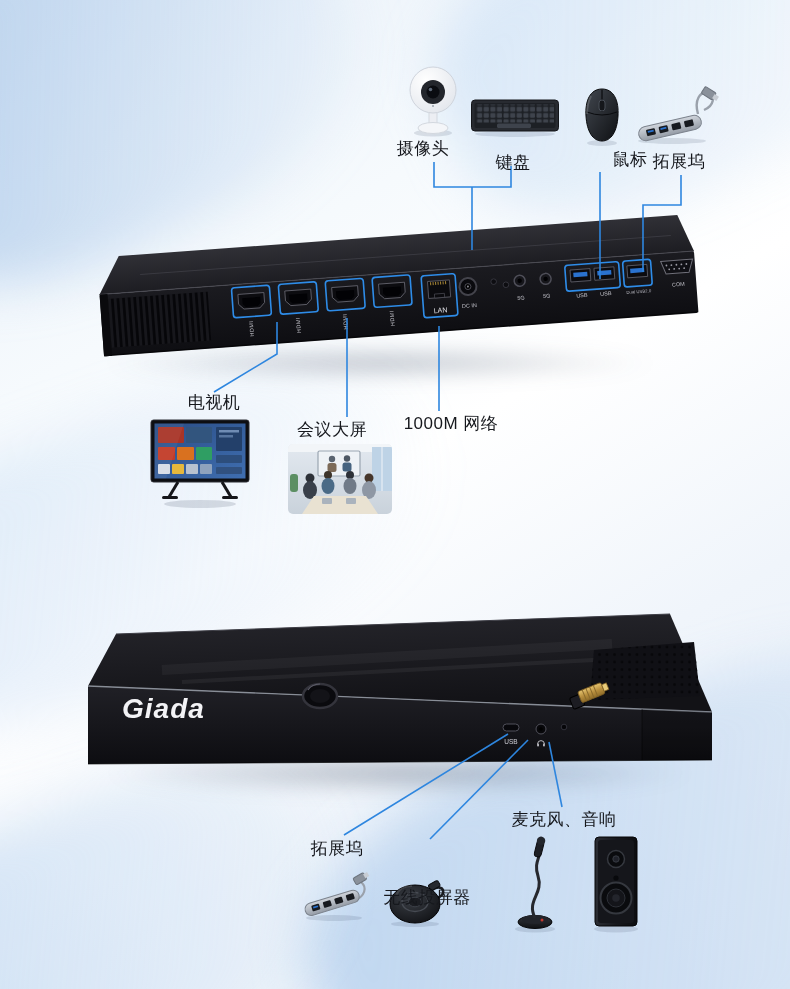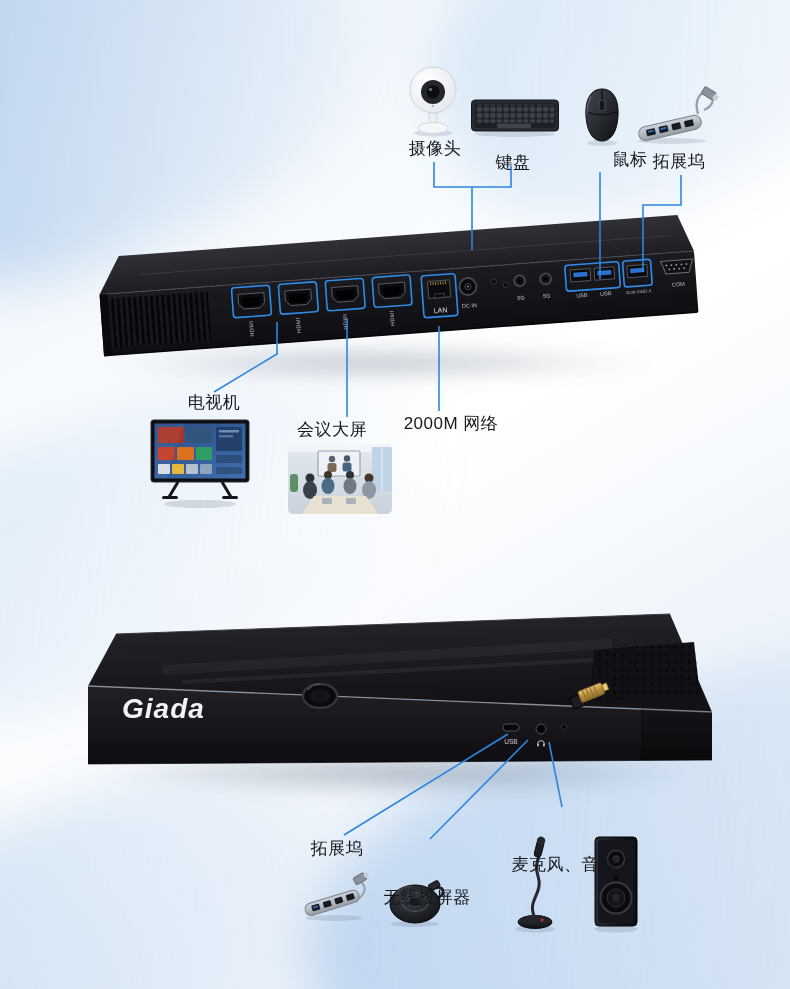--- a/index.html
+++ b/index.html
@@ -439,26 +439,26 @@
       <polyline points="681,175 681,205 643,205 643,272"></polyline>
       <polyline points="277,322 277,354 214,392"></polyline>
       <line x1="347" y1="318" x2="347" y2="417"></line>
       <line x1="439" y1="326" x2="439" y2="411"></line>
       <line x1="508" y1="734" x2="344" y2="835"></line>
       <line x1="528" y1="740" x2="430" y2="839"></line>
       <line x1="549" y1="742" x2="562" y2="807"></line>
     </g>
   </svg>
 
-  <div class="lbl" style="left:400px;top:139px;width:70px">摄像头</div>
+  <div class="lbl" style="left:388px;top:139px;width:70px">摄像头</div>
   <div class="lbl" style="left:482px;top:153px;width:62px">键盘</div>
   <div class="lbl" style="left:600px;top:150px;width:60px">鼠标</div>
   <div class="lbl" style="left:644px;top:152px;width:70px">拓展坞</div>
 
   <div class="lbl" style="left:178px;top:393px;width:72px">电视机</div>
   <div class="lbl" style="left:293px;top:420px;width:78px">会议大屏</div>
-  <div class="lbl" style="left:396px;top:414px;width:110px">2000M 网络</div>
+  <div class="lbl" style="left:396px;top:414px;width:110px">1000M 网络</div>
 
   <div class="lbl" style="left:305px;top:839px;width:64px">拓展坞</div>
   <div class="lbl" style="left:381px;top:888px;width:92px">无线投屏器</div>
-  <div class="lbl" style="left:506px;top:855px;width:116px">麦克风、音响</div>
+  <div class="lbl" style="left:506px;top:810px;width:116px">麦克风、音响</div>
 
 </div>
 
 </body></html>

